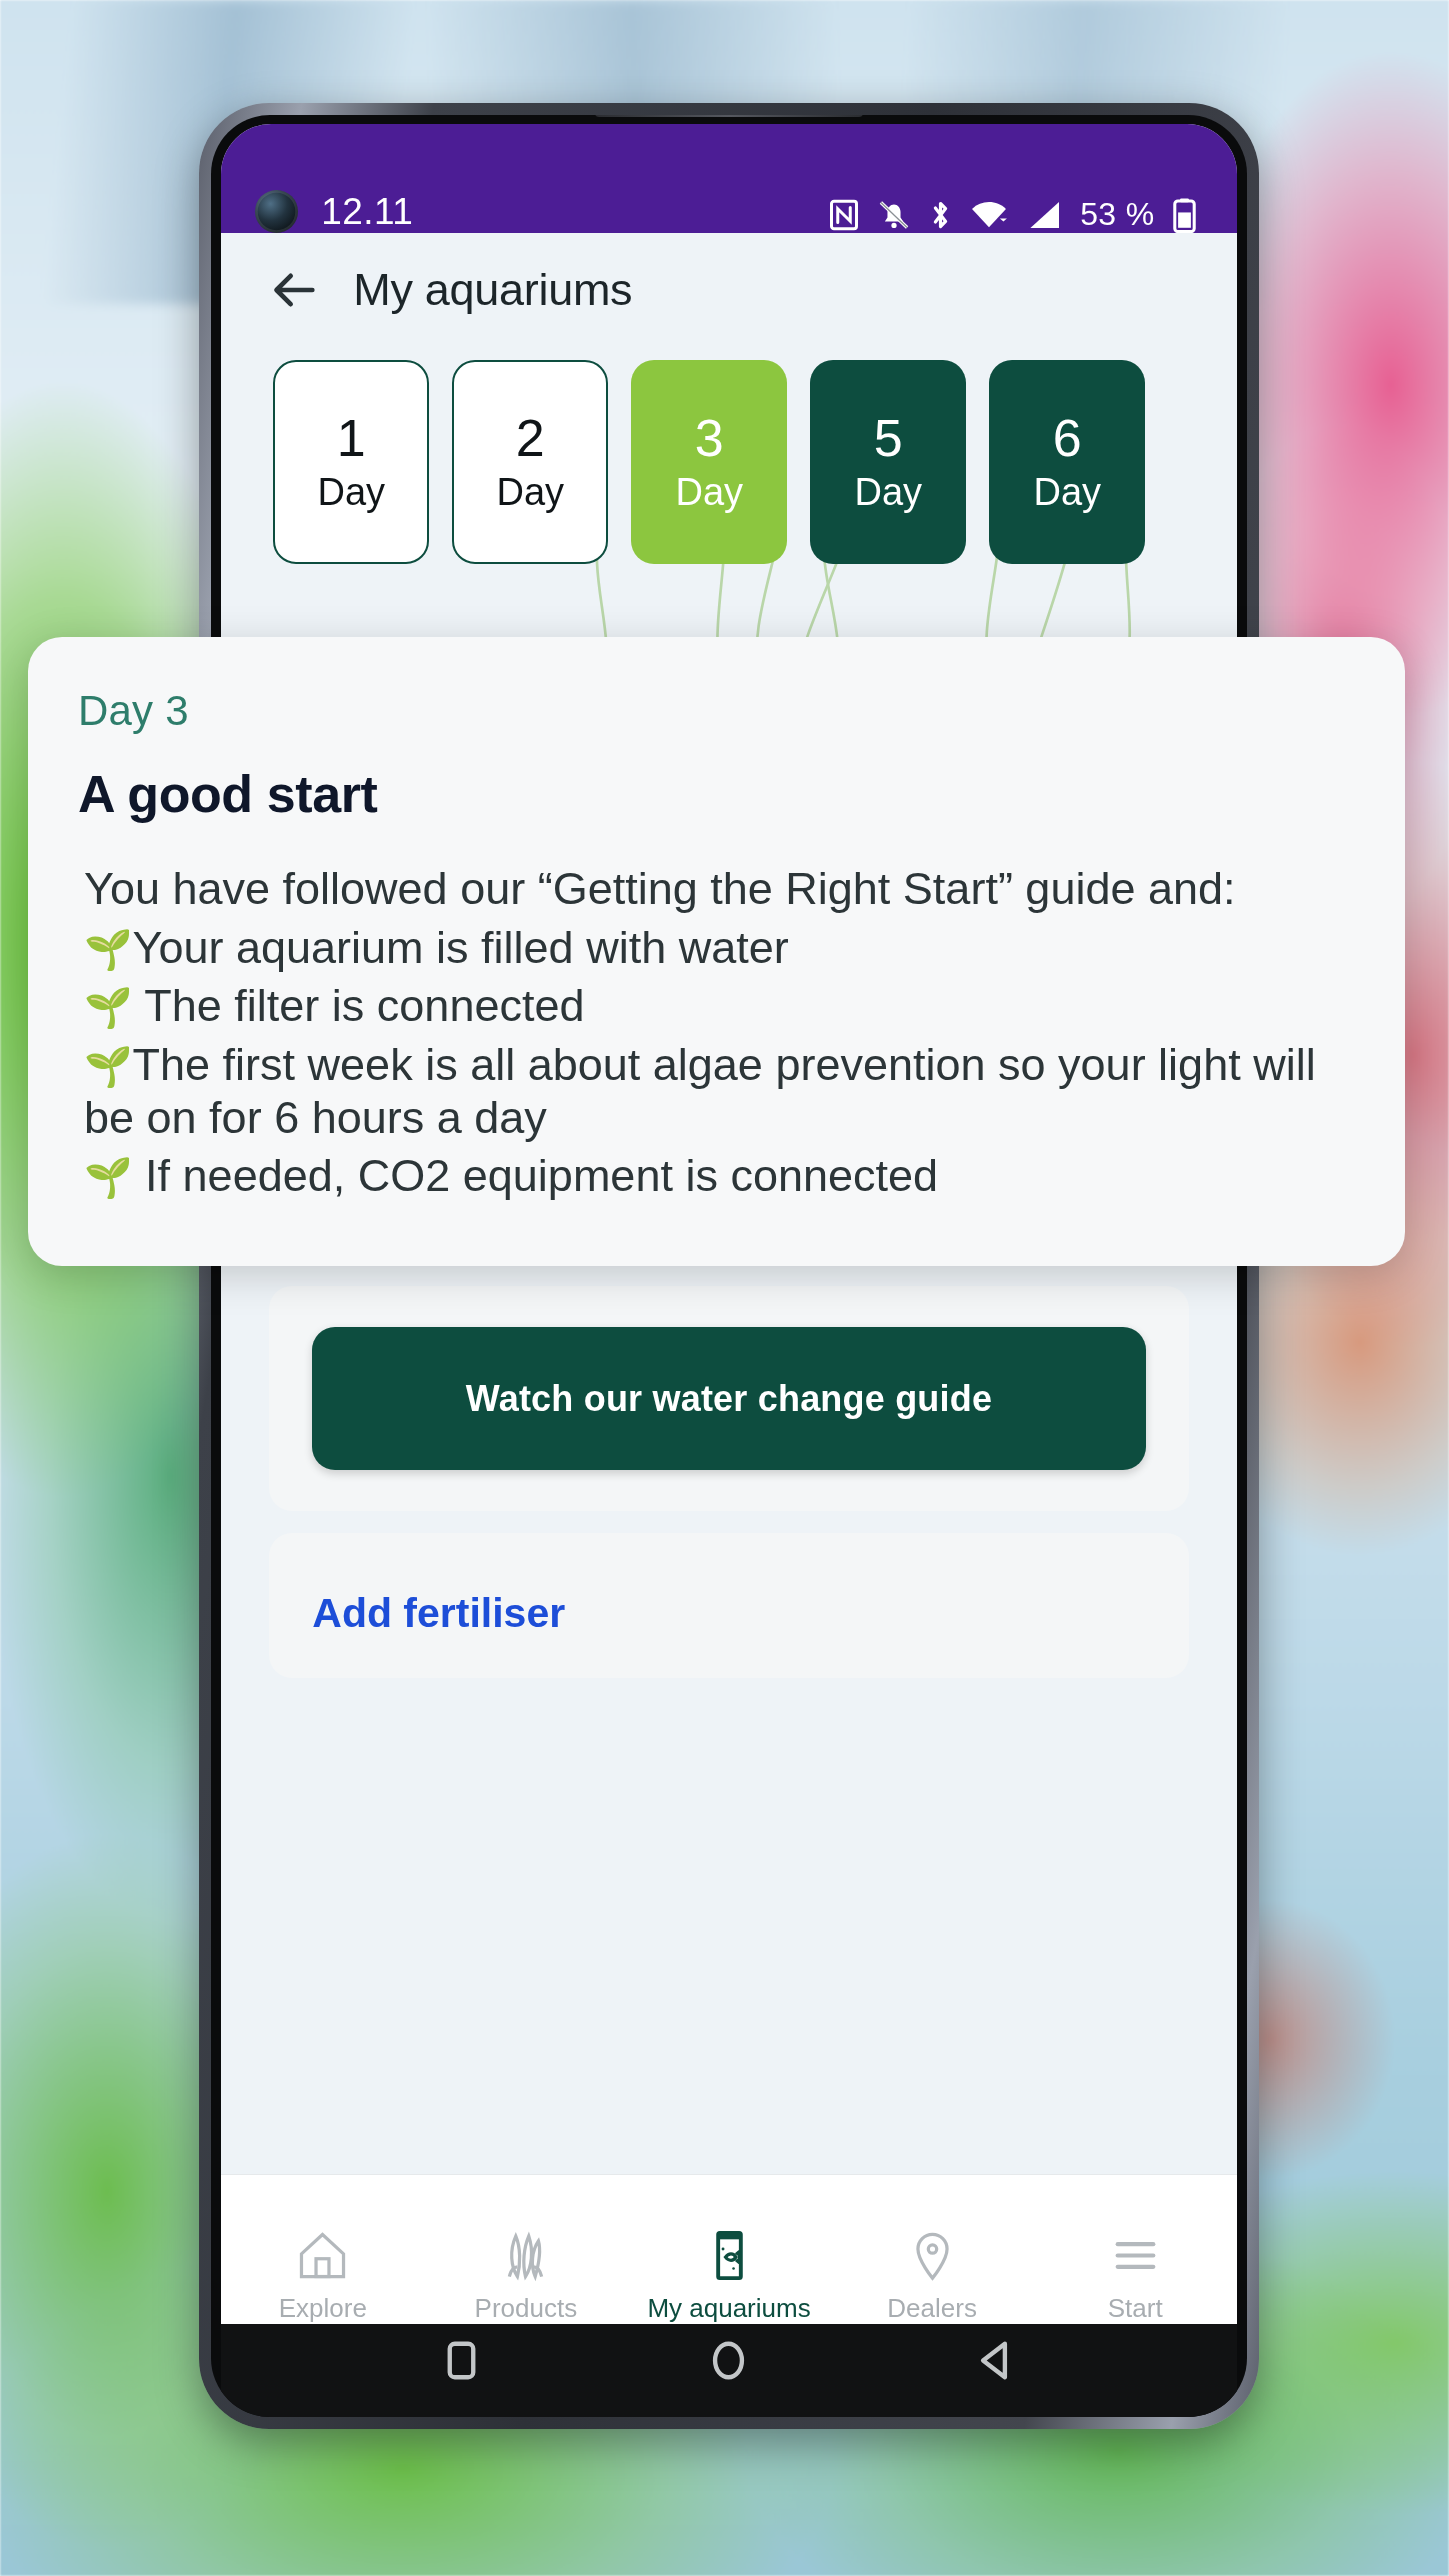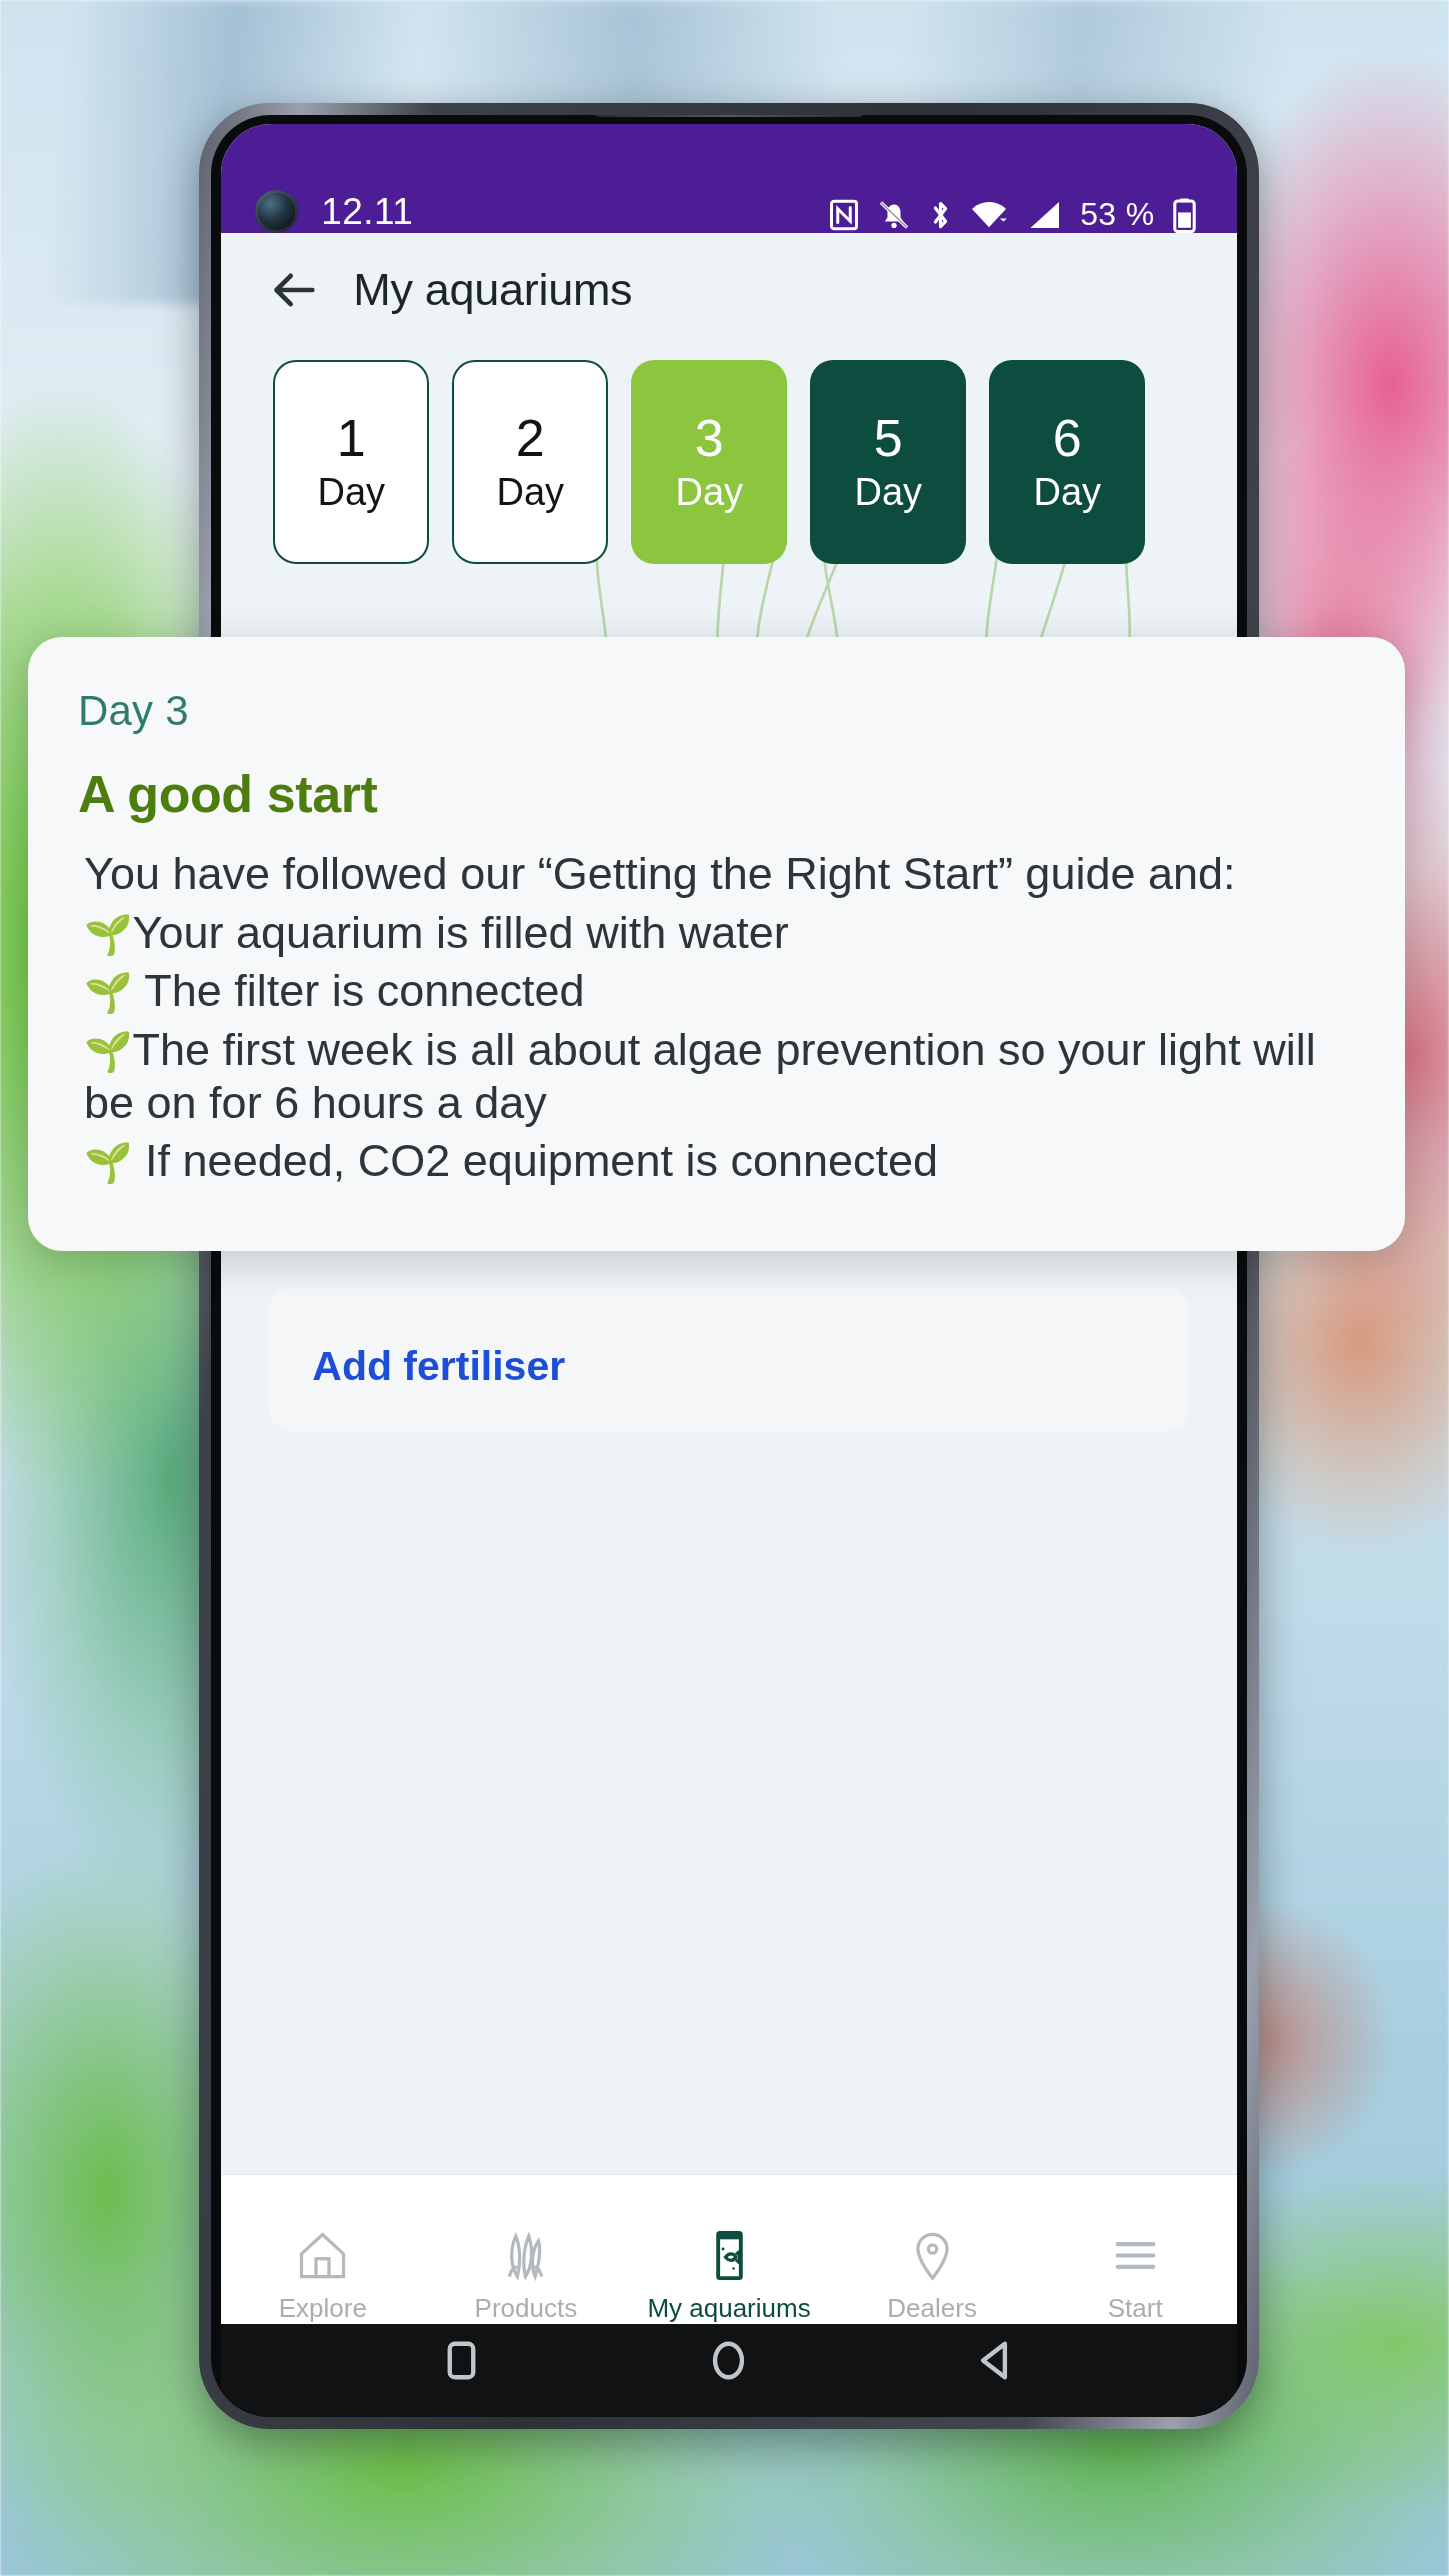--- a/index.html
+++ b/index.html
@@ -179,21 +179,21 @@
     position: absolute;
     left: 28px; top: 637px;
     width: 1377px;
     border-radius: 34px;
     background: #f7f8f9;
     padding: 50px 50px 57px 50px;
     box-shadow: 0 9px 41px rgba(0,0,0,.18);
     z-index: 50;
   }
   .ov-day { font-size: 42px; color:#2e7d6b; margin-bottom: 29px; letter-spacing:0.2px; }
-  .ov-title { font-size: 52px; font-weight: 700; color:#4d7c0f; margin-bottom: 24px; letter-spacing:-0.4px; }
+  .ov-title { font-size: 52px; font-weight: 700; color:#0f172a; margin-bottom: 39px; letter-spacing:-0.4px; }
   .ov-body { font-size: 45px; color:#2c3538; line-height: 1.17; font-weight:400; }
   .ov-body p { margin: 6px; }
   .seed { font-size: 39px; }
 </style>
 </head>
 <body>
 
 <div class="bg">
   <div class="bg-streaks"></div>
 </div>
@@ -289,20 +289,23 @@
           <span class="lbl">Day</span>
         </div>
         <div class="day-chip dark">
           <span class="num">6</span>
           <span class="lbl">Day</span>
         </div>
       </div>
 
       <div class="content-rest">
         <div style="height:590px"></div>
+        <div class="card-block">
+          <button class="cta">Watch our water change guide</button>
+        </div>
         <div class="card-block" style="padding-top:57px;">
           <div class="block-title">Add fertiliser</div>
         </div>
       </div>
 
       <div class="bottomnav">
         <div class="nav-item">
           <span>
             <svg width="55" height="55" viewBox="0 0 34 34">
                 <path d="M17 4 4 16v14h26V16L17 4z" fill="none" stroke="#b4b9bd" stroke-width="2"></path>

